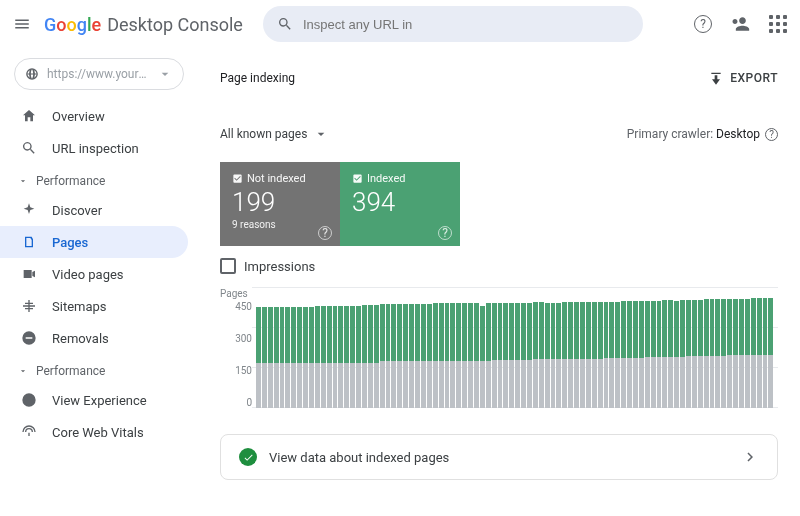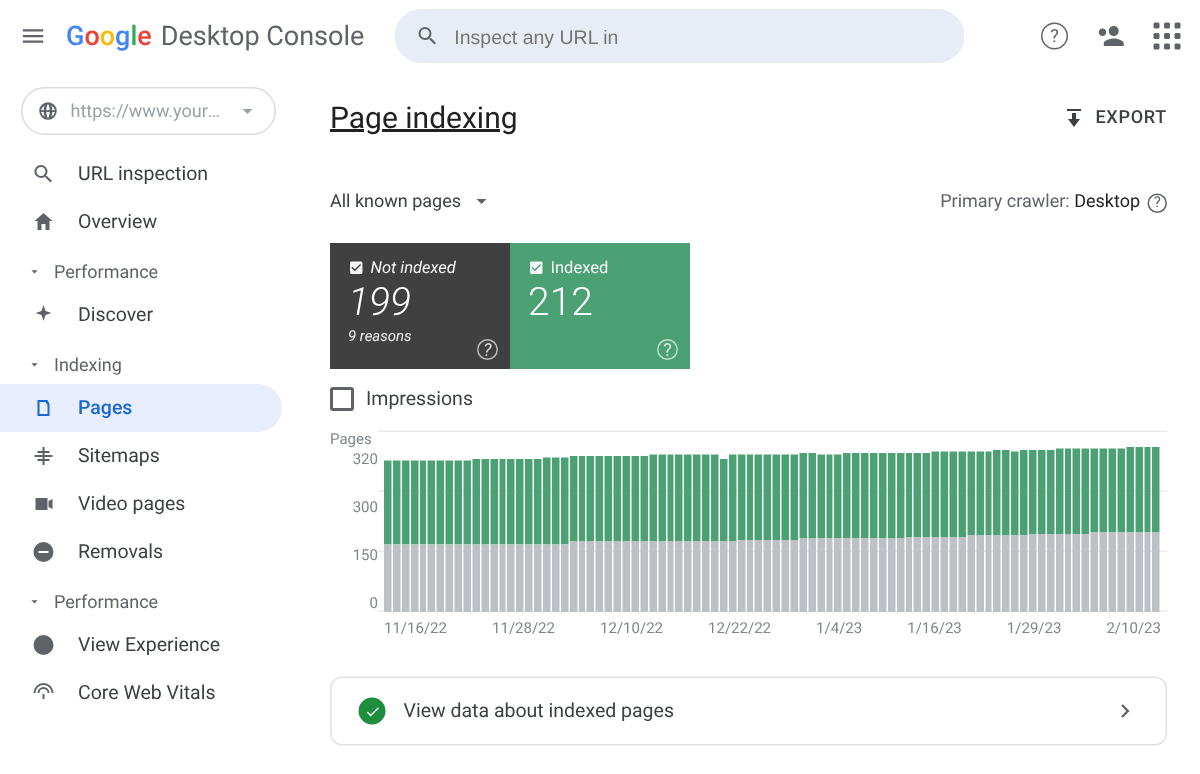--- a/index.html
+++ b/index.html
@@ -18,29 +18,29 @@
   .sidebar { width: 198px; padding: 6px 0 0 0; overflow-y: auto; flex-shrink:0;}
   .site-picker { margin: 4px 14px 10px 14px; border: 1px solid #dadce0; border-radius: 18px; height: 32px; display: flex; align-items: center; padding: 0 10px; gap: 8px; font-size: 12px; color: #5f6368; cursor: pointer; }
   .site-picker .url { white-space: nowrap; overflow: hidden; text-overflow: ellipsis; flex: 1; color: #9aa0a6; filter: blur(0.3px);}
   .nav-item { display: flex; align-items: center; gap: 14px; height: 32px; padding: 0 0 0 20px; font-size: 13px; color: #3c4043; cursor: pointer; border-radius: 0 16px 16px 0; margin-right: 10px;}
   .nav-item.active { background: #e8eefd; color: #1967d2; font-weight: 500;}
   .nav-item .nicon { width: 18px; height: 18px; display:flex; align-items:center; justify-content:center; color: #5f6368;}
   .nav-item.active .nicon { color: #1967d2; }
   .nav-section { display: flex; align-items: center; gap: 8px; padding: 10px 0 6px 18px; font-size: 12px; color: #5f6368; cursor: pointer; }
   .main { flex: 1; padding: 10px 22px 0 22px; overflow-y: auto; }
   .page-header { display: flex; align-items: center; justify-content: space-between; height: 40px; }
-  .page-title { font-size: 20px; color: #202124; font-weight: 400; text-decoration: underline; }
+  .page-title { font-size: 12px; color: #202124; font-weight: 400; }
   .export-btn { display: flex; align-items: center; gap: 6px; font-size: 12px; font-weight: 500; color: #3c4043; cursor: pointer; letter-spacing: 0.5px;}
   .subheader { display: flex; align-items: center; justify-content: space-between; margin-top: 28px; font-size: 12px; color: #5f6368; }
   .filter { display: flex; align-items: center; gap: 6px; cursor: pointer; color:#3c4043;}
   .sub-right { display: flex; gap: 20px; }
   .card { margin-top: 20px; border: none; background:#fff; }
   .tiles { display: flex; }
   .tile { width: 120px; height: 84px; padding: 10px 12px; color: #fff; position: relative; }
-  .tile.grey { background: #404040; font-style: italic; }
+  .tile.grey { background: #737373; }
   .tile.green { background: #4ba173; }
   .tile .tlabel { font-size: 11px; display:flex; align-items:center; gap:4px; opacity:0.95;}
   .tile .tval { font-size: 26px; font-weight: 300; margin-top: 2px; }
   .tile .treason { font-size: 10px; margin-top: 2px; opacity:0.9;}
   .tile .tq { position: absolute; right: 8px; bottom: 6px; font-size: 12px; opacity: 0.8; border:1px solid rgba(255,255,255,0.8); border-radius:50%; width:14px;height:14px; display:flex;align-items:center;justify-content:center;}
   .imp-row { display: flex; align-items: center; gap: 8px; margin-top: 12px; font-size: 13px; color:#3c4043;}
   .imp-row .cb { width: 16px; height: 16px; border: 2px solid #5f6368; border-radius: 2px; }
   .chart-wrap { margin-top: 14px; display:flex; }
   .yaxis { width: 32px; display: flex; flex-direction: column; font-size: 10px; color: #80868b; }
   .ylabel-top{font-size:10px;color:#80868b;margin-bottom:2px;}
@@ -116,78 +116,72 @@
       <span>
         <svg width="16" height="16" viewBox="0 0 24 24">
             <path fill="#9aa0a6" d="M7 10l5 5 5-5z"></path>
           </svg>
       </span>
     </div>
 
     <div class="nav-item">
       <span class="nicon">
           <svg width="16" height="16" viewBox="0 0 24 24">
+            <path fill="currentColor" d="M12 3l9 8h-3v9h-4v-6h-4v6H6v-9H3z"></path>
+          </svg>
+        </span>
+      <span>Overview</span>
+    </div>
+    <div class="nav-item">
+      <span class="nicon">
+          <svg width="16" height="16" viewBox="0 0 24 24">
             <path fill="currentColor" d="M15.5 14h-.79l-.28-.27A6.5 6.5 0 109.5 16a6.47 6.47 0 004.23-1.57l.27.28v.79L19 20.49 20.49 19zM9.5 14A4.5 4.5 0 1114 9.5 4.5 4.5 0 019.5 14z"></path>
           </svg>
         </span>
       <span>URL inspection</span>
-    </div>
-    <div class="nav-item">
-      <span class="nicon">
-          <svg width="16" height="16" viewBox="0 0 24 24">
-            <path fill="currentColor" d="M12 3l9 8h-3v9h-4v-6h-4v6H6v-9H3z"></path>
-          </svg>
-        </span>
-      <span>Overview</span>
     </div>
 
     <div class="nav-section">
       <svg width="10" height="10" viewBox="0 0 24 24">
           <path fill="#5f6368" d="M7 10l5 5 5-5z"></path>
         </svg>
       <span>Performance</span>
     </div>
     <div class="nav-item">
       <span class="nicon">
           <svg width="16" height="16" viewBox="0 0 24 24">
             <path fill="currentColor" d="M12 2l2 6 6 2-6 2-2 6-2-6-6-2 6-2z"></path>
           </svg>
         </span>
       <span>Discover</span>
     </div>
 
-    <div class="nav-section">
-      <svg width="10" height="10" viewBox="0 0 24 24">
-          <path fill="#5f6368" d="M7 10l5 5 5-5z"></path>
-        </svg>
-      <span>Indexing</span>
-    </div>
     <div class="nav-item active">
       <span class="nicon">
           <svg width="16" height="16" viewBox="0 0 24 24">
             <path fill="currentColor" d="M16 4H6v16h12V8l-2-4zM8 6h6l2 3v9H8V6z"></path>
           </svg>
         </span>
       <span>Pages</span>
     </div>
     <div class="nav-item">
       <span class="nicon">
           <svg width="16" height="16" viewBox="0 0 24 24">
+            <path fill="currentColor" d="M4 6h12v12H4zM17 9l4-2v10l-4-2z"></path>
+          </svg>
+        </span>
+      <span>Video pages</span>
+    </div>
+    <div class="nav-item">
+      <span class="nicon">
+          <svg width="16" height="16" viewBox="0 0 24 24">
             <path fill="currentColor" d="M11 3h2v4h5v2h-5v2h8v2h-8v2h5v2h-5v4h-2v-4H6v-2h5v-2H3v-2h8V9H6V7h5z"></path>
           </svg>
         </span>
       <span>Sitemaps</span>
-    </div>
-    <div class="nav-item">
-      <span class="nicon">
-          <svg width="16" height="16" viewBox="0 0 24 24">
-            <path fill="currentColor" d="M4 6h12v12H4zM17 9l4-2v10l-4-2z"></path>
-          </svg>
-        </span>
-      <span>Video pages</span>
     </div>
     <div class="nav-item">
       <span class="nicon">
           <svg width="16" height="16" viewBox="0 0 24 24">
             <path fill="currentColor" d="M12 2a10 10 0 100 20 10 10 0 000-20zm5 11H7v-2h10v2z"></path>
           </svg>
         </span>
       <span>Removals</span>
     </div>
 
@@ -265,35 +259,35 @@
         </div>
         <div class="tile green">
           <div class="tlabel">
               <span>
                 <svg width="11" height="11" viewBox="0 0 24 24">
                   <path fill="#fff" d="M19 3H5a2 2 0 00-2 2v14a2 2 0 002 2h14a2 2 0 002-2V5a2 2 0 00-2-2zm-9 14l-5-5 1.41-1.41L10 14.17l7.59-7.59L19 8l-9 9z"></path>
                 </svg>
               </span>
               <span>Indexed</span>
             </div>
-          <div class="tval">212</div>
+          <div class="tval">394</div>
           <div class="tq">?</div>
         </div>
       </div>
 
       <div class="imp-row">
         <span class="cb"></span>
         <span>Impressions</span>
       </div>
 
       <div class="chart-wrap">
         <div class="yaxis">
           <div class="ylabel-top">Pages</div>
           <div id="yticks" style="flex:1;display:flex;flex-direction:column;justify-content:space-between;align-items:flex-end;height:120px;">
-              <span>320</span>
+              <span>450</span>
               <span>300</span>
               <span>150</span>
               <span>0</span>
             </div>
         </div>
         <div style="flex:1">
           <div class="plot" id="plot">
           <div class="gridline" style="bottom: 100%;"></div>
               <div class="gridline" style="bottom: 66.6667%;"></div>
               <div class="gridline" style="bottom: 33.3333%;"></div>
@@ -648,30 +642,20 @@
                   <div class="seg-idx" style="height: 56.5333px;"></div>
                 </div>
                 <div class="bar">
                   <div class="seg-noidx" style="height: 53.0667px;"></div>
                   <div class="seg-idx" style="height: 56.5333px;"></div>
                 </div>
               </div>
             </div>
         </div>
       </div>
-      <div class="xaxis" id="xaxis">
-          <span>11/16/22</span>
-          <span>11/28/22</span>
-          <span>12/10/22</span>
-          <span>12/22/22</span>
-          <span>1/4/23</span>
-          <span>1/16/23</span>
-          <span>1/29/23</span>
-          <span>2/10/23</span>
-        </div>
 
       <div class="view-row">
         <span class="ok-badge">
           <svg width="11" height="11" viewBox="0 0 24 24">
               <path fill="#fff" d="M9 16.17L4.83 12 3.41 13.41 9 19l12-12-1.41-1.41z"></path>
             </svg>
         </span>
         <span>View data about indexed pages</span>
         <span class="chev-auto">
             <svg width="18" height="18" viewBox="0 0 24 24">

